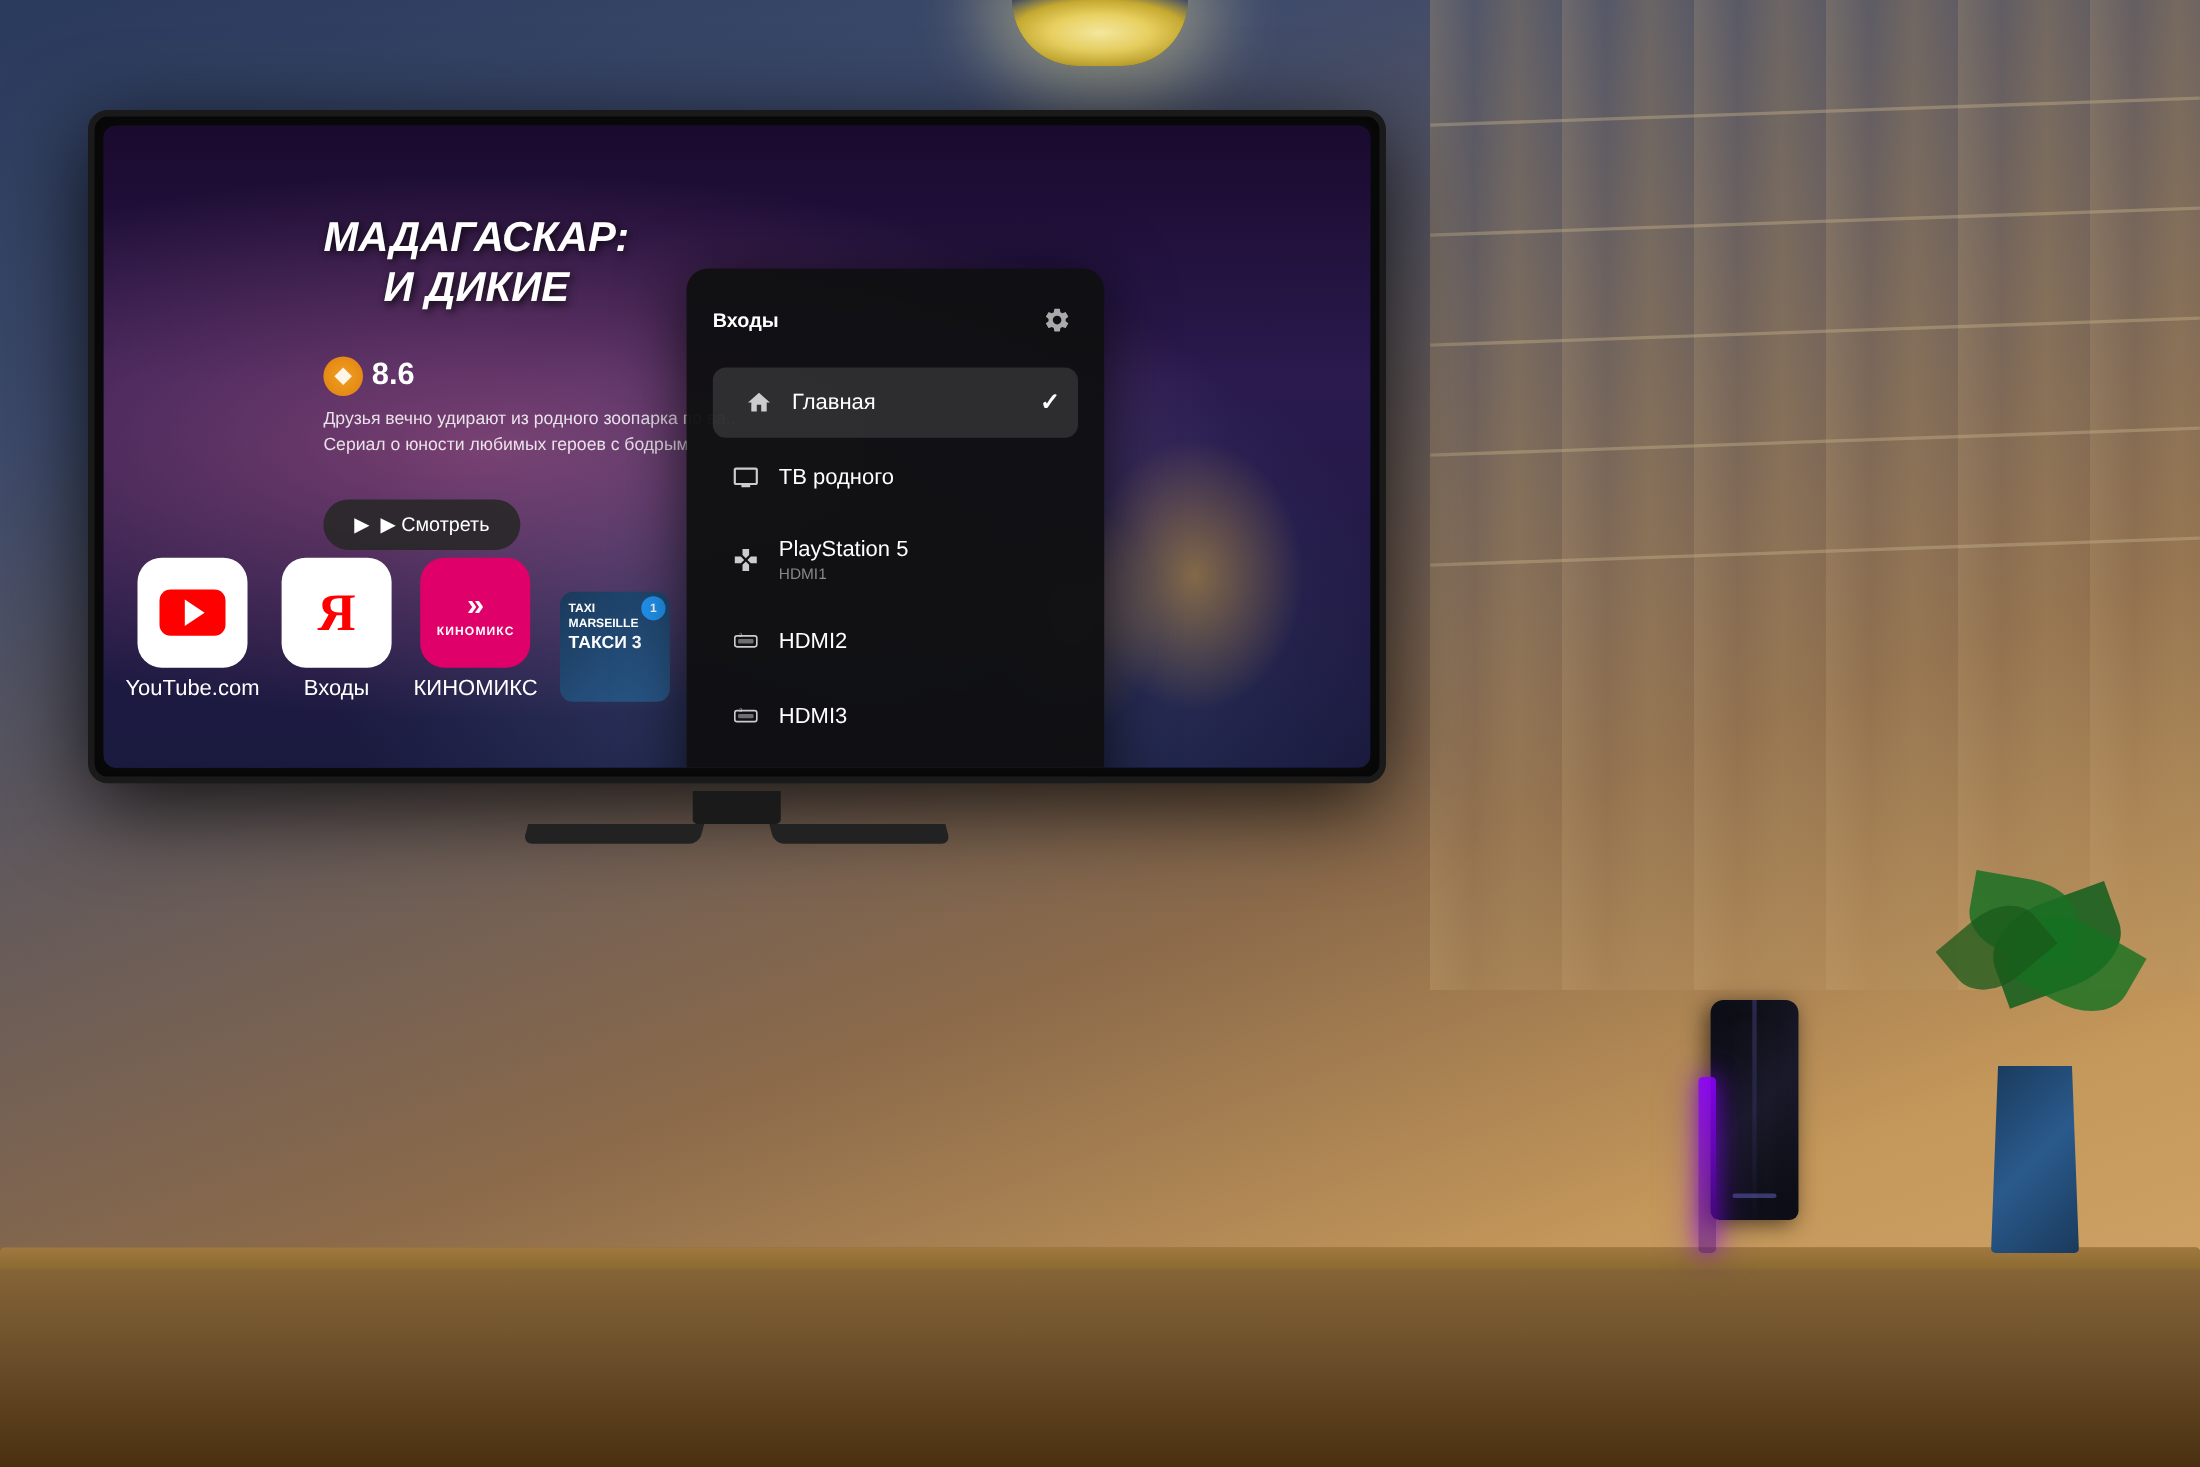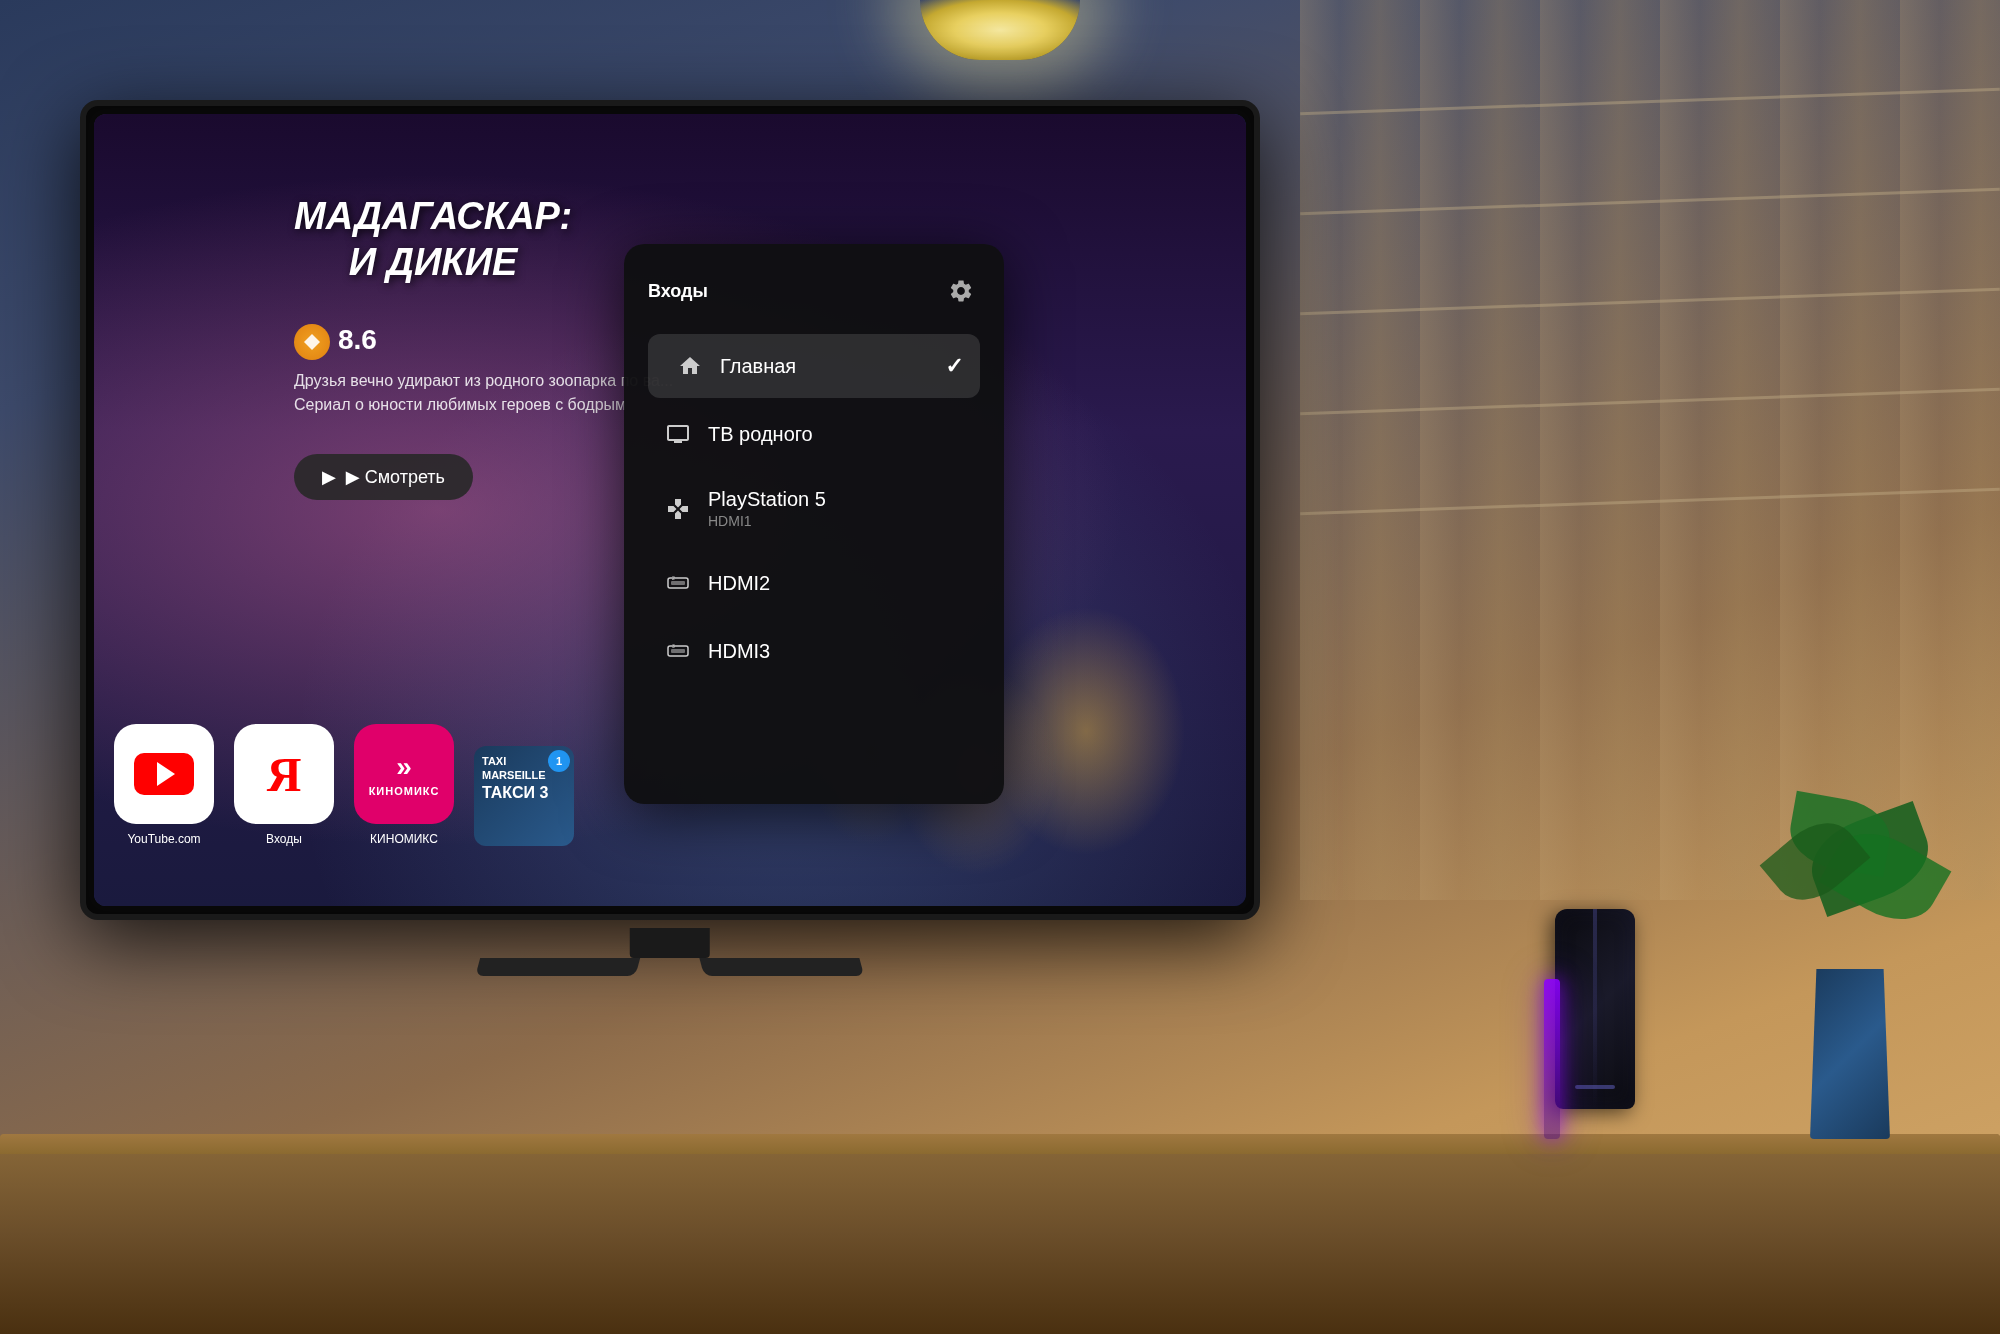--- a/index.html
+++ b/index.html
@@ -48,21 +48,21 @@
         rgba(200, 170, 120, 0.1) 120px
       );
     }
 
     
     .tv-wrapper {
       position: absolute;
       top: 100px;
       left: 80px;
       width: 1180px;
-      height: 820px;
+      height: 612px;
     }
 
     .tv-frame {
       position: absolute;
       inset: 0;
       background: #0a0a0a;
       border-radius: 18px;
       border: 6px solid #1a1a1a;
       box-shadow: 0 20px 80px rgba(0,0,0,0.8), inset 0 0 20px rgba(0,0,0,0.5);
       overflow: hidden;
@@ -181,21 +181,21 @@
       height: 100px;
       border-radius: 22px;
       display: flex;
       align-items: center;
       justify-content: center;
       font-size: 40px;
     }
 
     .app-icon-label {
       color: white;
-      font-size: 12px;
+      font-size: 20px;
       text-align: center;
     }
 
     .youtube-icon { background: white; }
     .yandex-icon { background: white; }
     .kinomix-icon { background: #e0006a; }
 
     
     .yt-logo {
       width: 60px;

